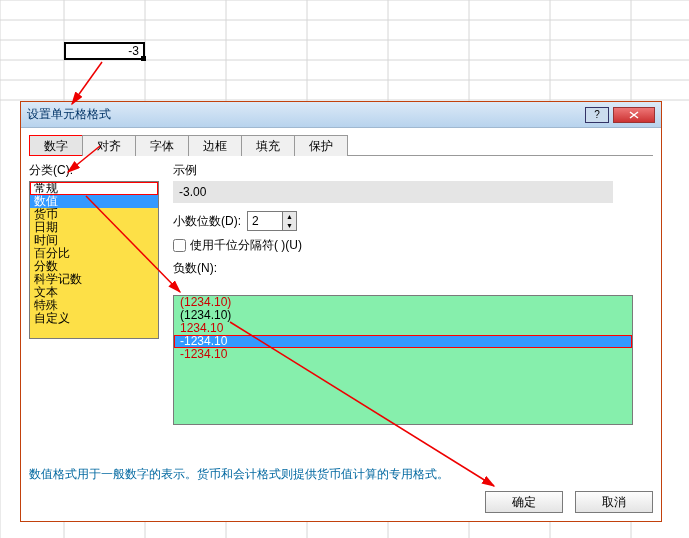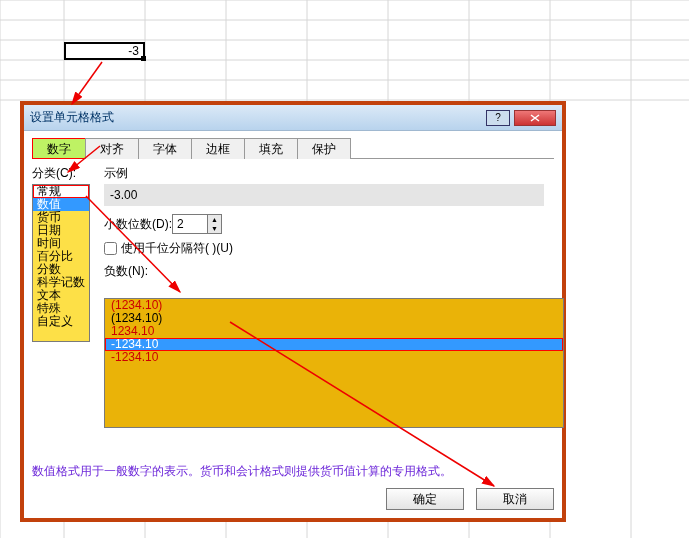--- a/index.html
+++ b/index.html
@@ -1,53 +1,53 @@
 <!DOCTYPE html>
 <html><head>
 <meta charset="utf-8">
 <style>
   * { box-sizing: border-box; margin: 0; padding: 0; font-family: "Microsoft YaHei", SimSun, Arial, sans-serif; font-size: 12px; }
   body { background: #fff; width: 689px; height: 538px; position: relative; overflow: hidden; }
   .value-cell { position: absolute; left: 64px; top: 42px; width: 81px; height: 18px; border: 2px solid #000; text-align: right; padding-right: 4px; line-height: 14px; background: #fff; }
   .value-cell::after { content: ""; position: absolute; right: -3px; bottom: -3px; width: 5px; height: 5px; background: #000; }
-  .dialog { position: absolute; left: 20px; top: 101px; width: 546px; height: 421px; background: #fff; border: 4px solid #c2410c; }
+  .dialog { position: absolute; left: 20px; top: 101px; width: 642px; height: 421px; background: #fff; border: 1px solid #c2410c; }
   .titlebar { height: 26px; background: linear-gradient(#dbe9f7, #b8d3ed); display: flex; align-items: center; padding: 0 6px; border-bottom: 1px solid #a0b8d0; }
   .titlebar span.title-text { flex: 1; color: #003366; }
   .title-btn { width: 24px; height: 16px; margin-left: 4px; border: 1px solid #336; background: #cde; display: flex; align-items: center; justify-content: center; font-size: 10px; }
   .close-btn { width: 42px; height: 16px; margin-left: 4px; background: linear-gradient(#e77, #c33); border: 1px solid #933; color: #fff; display: flex; align-items: center; justify-content: center; font-weight: bold; }
   .dialog-body { padding: 6px 8px 8px 8px; height: calc(100% - 26px); display: flex; flex-direction: column; }
   .tabs { display: flex; border-bottom: 1px solid #999; height: 22px; }
   .tab { padding: 2px 14px; border: 1px solid #999; border-bottom: none; margin-right: -1px; background: #f0f0f0; cursor: pointer; position: relative; top: 1px; }
-  .tab.active { background: #bef264; border-bottom: 1px solid #fff; outline: 1px solid red; outline-offset: -1px; }
+  .tab.active { background: #e5e5e5; border-bottom: 1px solid #fff; outline: 1px solid red; outline-offset: -1px; }
   .content { flex: 1; display: flex; padding-top: 6px; position: relative; }
   .left-col { width: 130px; display: flex; flex-direction: column; }
   .left-label { margin-bottom: 2px; }
   .category-list { flex: 0 0 auto; height: 158px; border: 1px solid #7a7a7a; background: #fde047; overflow-y: auto; }
   .cat-item { padding: 0 4px; line-height: 13px; cursor: pointer; white-space: nowrap; }
   .cat-item.highlight1 { background: #fff; outline: 1px solid red; outline-offset: -1px; }
   .cat-item.selected { background: #3399ff; color: #fff; }
   .right-col { flex: 1; padding-left: 14px; display: flex; flex-direction: column; }
   .sample-label { margin-bottom: 2px; }
   .sample-box { border: 1px solid #bbb; background: #e5e5e5; height: 22px; display: flex; align-items: center; padding: 0 6px; margin-bottom: 8px; width: 440px; border: none; }
   .opt-row { display: flex; align-items: center; margin-bottom: 6px; }
-  .opt-row label { }
+  .opt-row label { margin-right: 6px; }
   .spin { width: 50px; height: 20px; display: inline-flex; border: 1px solid #7a7a7a; }
   .spin input { width: 34px; border: none; text-align: left; padding-left: 4px; font-size: 12px; }
   .spin .btns { width: 15px; display: flex; flex-direction: column; border-left: 1px solid #7a7a7a; }
   .spin .btns div { flex: 1; background: #e8e8e8; display: flex; align-items: center; justify-content: center; font-size: 7px; line-height: 1; }
   .chk-row { display: flex; margin-bottom: 6px; }
   .chk-row input { margin-right: 4px; }
   .neg-label { margin-bottom: 18px; }
-  .neg-list { border: 1px solid #7a7a7a; background: #eab308; height: 130px; width: 460px; overflow: auto; }
+  .neg-list { border: 1px solid #7a7a7a; background: #86efac; height: 130px; width: 460px; overflow: auto; }
   .neg-item { padding: 0 6px; line-height: 13px; cursor: pointer; }
   .neg-item.red { color: #c00; }
   .neg-item.black { color: #000; }
   .neg-item.selected { background: #3399ff; color: #fff !important; }
   .neg-item.boxed { outline: 1px solid red; outline-offset: -1px; }
-  .desc { margin-top: 14px; color: #6d28d9; font-size: 12px; line-height: 1.5; }
+  .desc { margin-top: 14px; color: #0369a1; font-size: 12px; line-height: 1.5; }
   .btn-row { display: flex; justify-content: flex-end; gap: 12px; margin-top: auto; padding-top: 8px; }
   .dlg-btn { width: 78px; height: 22px; border: 1px solid #7a7a7a; background: linear-gradient(#fdfdfd,#e4e4e4); cursor: pointer; }
   .overlay-arrows { position: absolute; left: 0; top:0; width: 100%; height: 100%; pointer-events: none; }
 </style>
 </head>
 <body>
 
 <svg class="overlay-arrows" width="689" height="538" style="z-index:0">
   <g stroke="#d6d6d6" stroke-width="1">
     <line x1="0" y1="0" x2="689" y2="0"></line>

